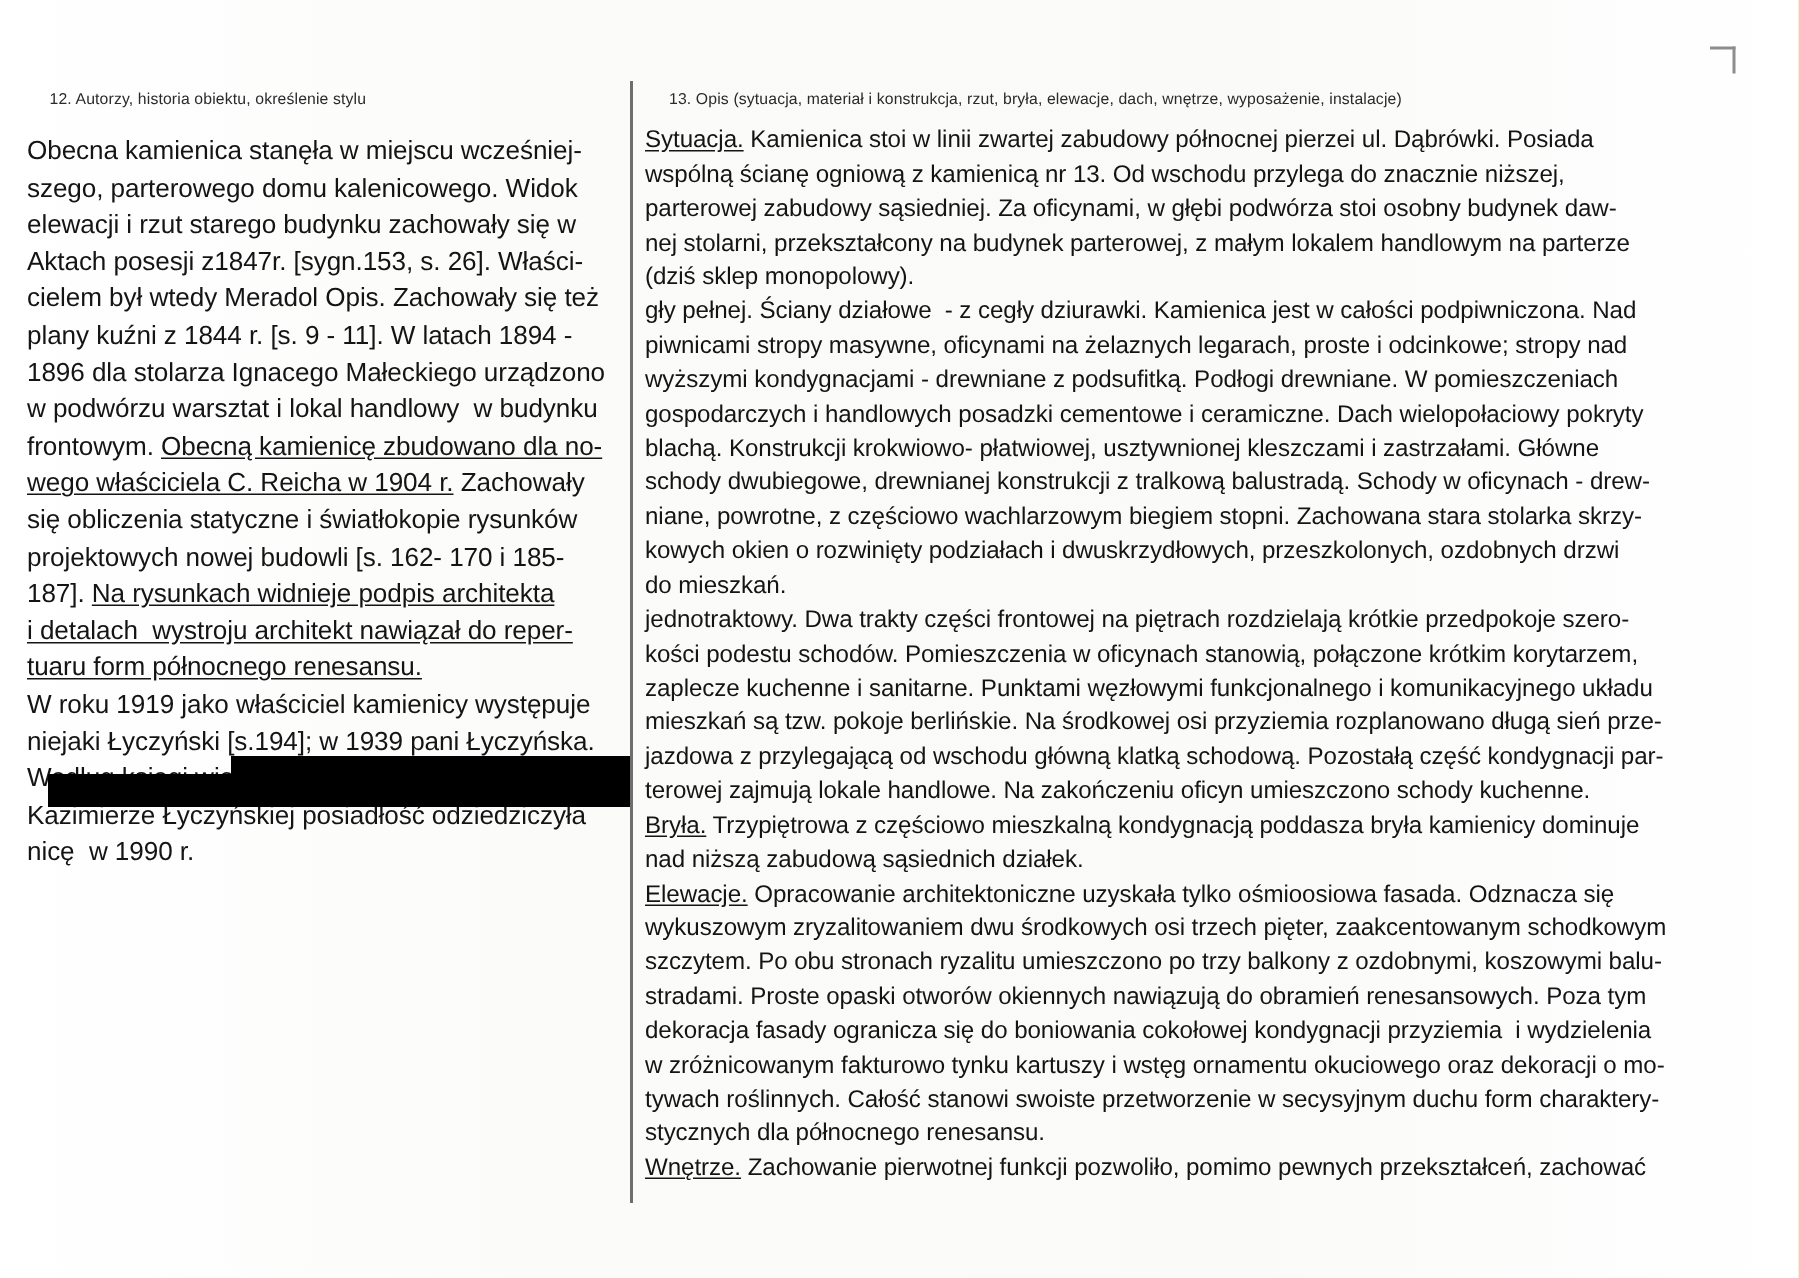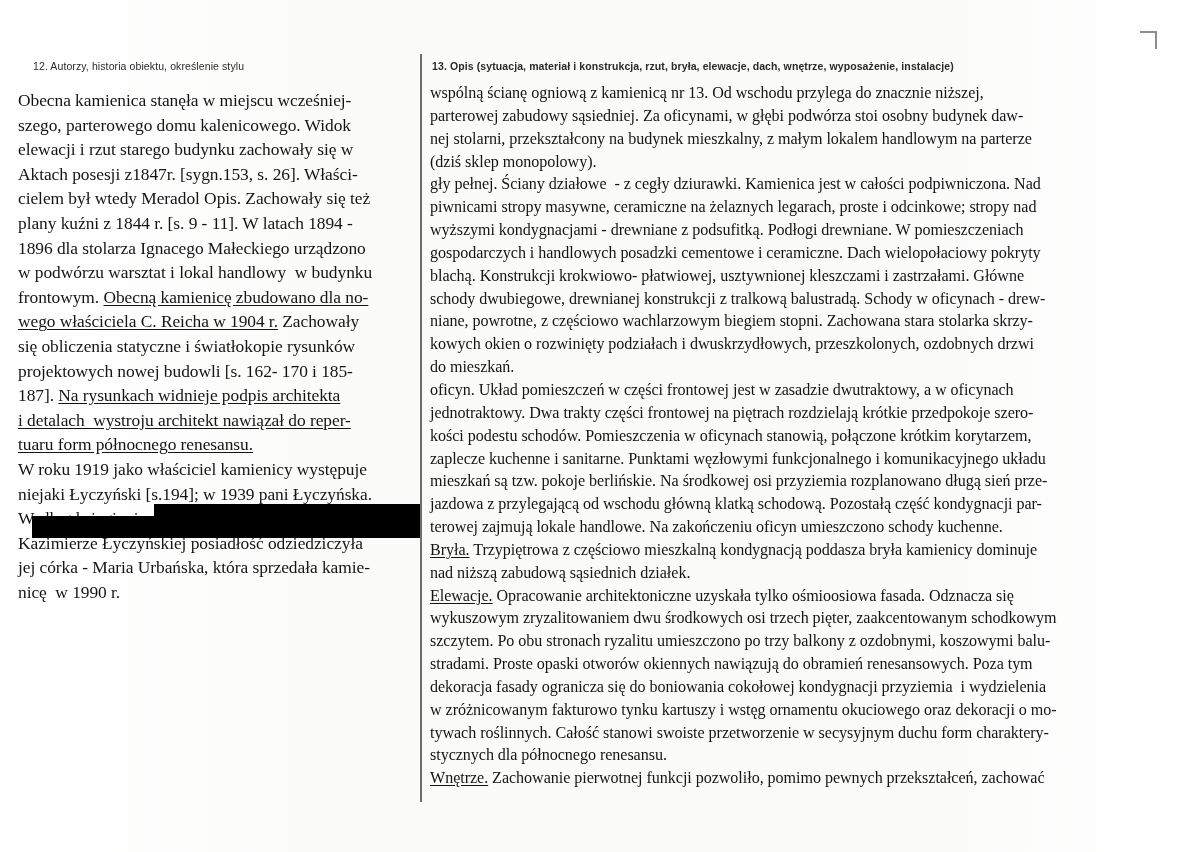--- a/index.html
+++ b/index.html
@@ -58,28 +58,27 @@
 
   .field-caption {
     position: absolute;
     top: 60px;
     font-size: 10.5px;
     letter-spacing: 0.1px;
     color: #2a2a2a;
     white-space: nowrap;
   }
   #left-column  .field-caption { left: 15px; }
-  #right-column .field-caption { left: 2px; font-weight: bold; }
+  #right-column .field-caption { left: 16px; }
 
   .body-text {
     position: absolute;
     left: 0;
     width: 100%;
     color: #141414;
-    font-family: Liberation Serif, serif;
   }
   #left-column .body-text {
     top: 88px;
     font-size: 17.4px;
     line-height: 24.6px;
     letter-spacing: -0.05px;
   }
   #right-column .body-text {
     top: 82px;
     font-size: 16.1px;
@@ -129,47 +128,46 @@
         <div class="line"><span class="u-seg">wego właściciela C. Reicha w 1904 r.</span><span> Zachowały</span></div>
         <div class="line">się obliczenia statyczne i światłokopie rysunków</div>
         <div class="line">projektowych nowej budowli [s. 162- 170 i 185-</div>
         <div class="line"><span>187]. </span><span class="u-seg">Na rysunkach widnieje podpis architekta</span></div>
         <div class="line u">i detalach  wystroju architekt nawiązał do reper-</div>
         <div class="line u">tuaru form północnego renesansu.</div>
         <div class="line">W roku 1919 jako właściciel kamienicy występuje</div>
         <div class="line">niejaki Łyczyński [s.194]; w 1939 pani Łyczyńska.</div>
         <div class="line">Według księgi wieczystej, po zmarłej  Stefanii</div>
         <div class="line">Kazimierze Łyczyńskiej posiadłość odziedziczyła</div>
-        <div class="line">jej córka - Maria Urbańska, która sprzedała kamie-</div>
         <div class="line">nicę  w 1990 r.</div>
       </div>
 
     <div class="redaction" id="redaction-bar-1"></div>
     <div class="redaction" id="redaction-bar-2"></div>
   </div>
 
   <div class="column" id="right-column">
 
     <div class="field-caption">13. Opis (sytuacja, materiał i konstrukcja, rzut, bryła, elewacje, dach, wnętrze, wyposażenie, instalacje)</div>
 
     <div class="body-text" id="right-body">
+        <div class="line"><span class="hd">Sytuacja.</span><span> Kamienica stoi w linii zwartej zabudowy północnej pierzei ul. Dąbrówki. Posiada</span></div>
         <div class="line">wspólną ścianę ogniową z kamienicą nr 13. Od wschodu przylega do znacznie niższej,</div>
         <div class="line">parterowej zabudowy sąsiedniej. Za oficynami, w głębi podwórza stoi osobny budynek daw-</div>
-        <div class="line">nej stolarni, przekształcony na budynek mieszkalny, z małym lokalem handlowym na parterze</div>
+        <div class="line">nej stolarni, przekształcony na budynek parterowej, z małym lokalem handlowym na parterze</div>
         <div class="line">(dziś sklep monopolowy).</div>
         <div class="line">gły pełnej. Ściany działowe  - z cegły dziurawki. Kamienica jest w całości podpiwniczona. Nad</div>
-        <div class="line">piwnicami stropy masywne, ceramiczne na żelaznych legarach, proste i odcinkowe; stropy nad</div>
+        <div class="line">piwnicami stropy masywne, oficynami na żelaznych legarach, proste i odcinkowe; stropy nad</div>
         <div class="line">wyższymi kondygnacjami - drewniane z podsufitką. Podłogi drewniane. W pomieszczeniach</div>
         <div class="line">gospodarczych i handlowych posadzki cementowe i ceramiczne. Dach wielopołaciowy pokryty</div>
         <div class="line">blachą. Konstrukcji krokwiowo- płatwiowej, usztywnionej kleszczami i zastrzałami. Główne</div>
         <div class="line">schody dwubiegowe, drewnianej konstrukcji z tralkową balustradą. Schody w oficynach - drew-</div>
         <div class="line">niane, powrotne, z częściowo wachlarzowym biegiem stopni. Zachowana stara stolarka skrzy-</div>
         <div class="line">kowych okien o rozwinięty podziałach i dwuskrzydłowych, przeszkolonych, ozdobnych drzwi</div>
         <div class="line">do mieszkań.</div>
-        <div class="line">oficyn. Układ pomieszczeń w części frontowej jest w zasadzie dwutraktowy, a w oficynach</div>
         <div class="line">jednotraktowy. Dwa trakty części frontowej na piętrach rozdzielają krótkie przedpokoje szero-</div>
         <div class="line">kości podestu schodów. Pomieszczenia w oficynach stanowią, połączone krótkim korytarzem,</div>
         <div class="line">zaplecze kuchenne i sanitarne. Punktami węzłowymi funkcjonalnego i komunikacyjnego układu</div>
         <div class="line">mieszkań są tzw. pokoje berlińskie. Na środkowej osi przyziemia rozplanowano długą sień prze-</div>
         <div class="line">jazdowa z przylegającą od wschodu główną klatką schodową. Pozostałą część kondygnacji par-</div>
         <div class="line">terowej zajmują lokale handlowe. Na zakończeniu oficyn umieszczono schody kuchenne.</div>
         <div class="line"><span class="hd">Bryła.</span><span> Trzypiętrowa z częściowo mieszkalną kondygnacją poddasza bryła kamienicy dominuje</span></div>
         <div class="line">nad niższą zabudową sąsiednich działek.</div>
         <div class="line"><span class="hd">Elewacje.</span><span> Opracowanie architektoniczne uzyskała tylko ośmioosiowa fasada. Odznacza się</span></div>
         <div class="line">wykuszowym zryzalitowaniem dwu środkowych osi trzech pięter, zaakcentowanym schodkowym</div>

